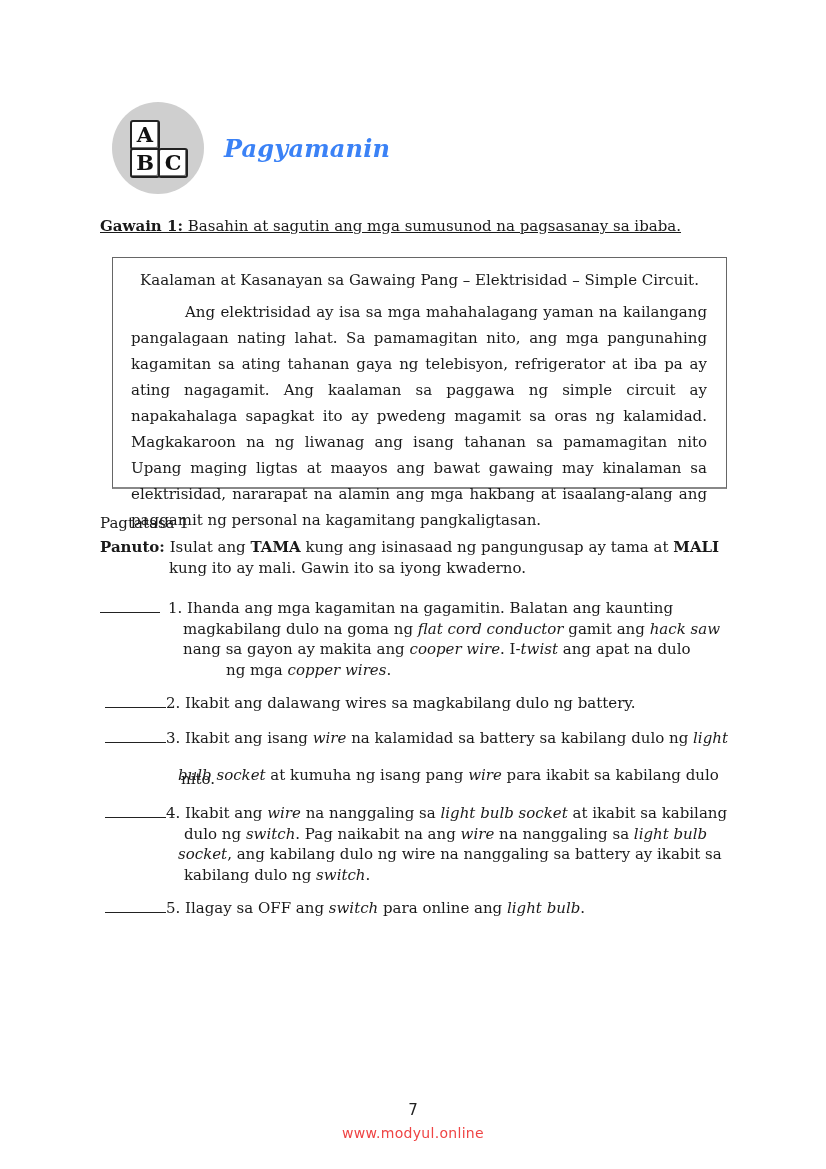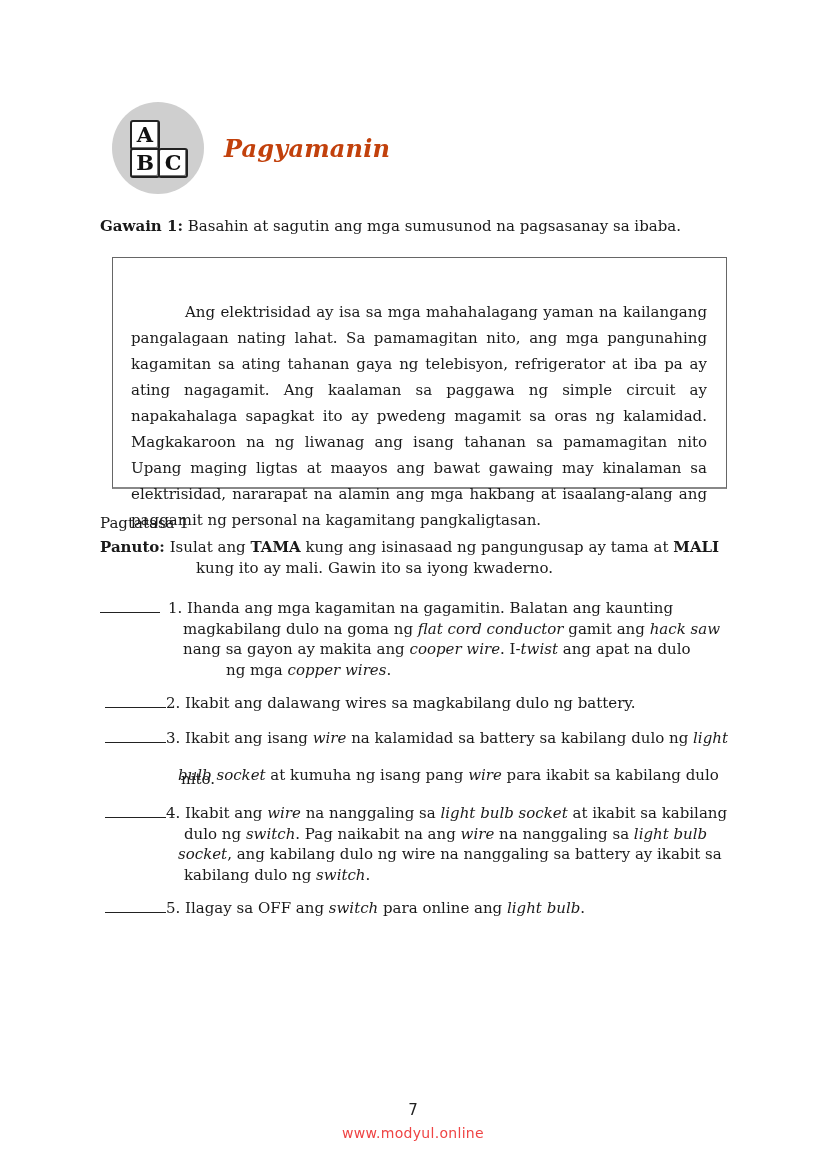--- a/index.html
+++ b/index.html
@@ -3,50 +3,51 @@
   <meta charset="utf-8">
   <style>
     html, body { margin: 0; padding: 0; background: #ffffff; }
     body { width: 826px; height: 1169px; position: relative; overflow: hidden;
            font-family: "DejaVu Serif", "Liberation Serif", serif; color: #1a1a1a; }
     .abs { position: absolute; }
     .icon-circle { left: 112px; top: 102px; width: 92px; height: 92px; border-radius: 50%; background: #cfcfcf; }
     .block { position: absolute; width: 26px; height: 26px; background: #fff; border: 2px solid #222; border-radius: 3px;
              box-shadow: inset -1px -1px 0 #777; font-family: "DejaVu Serif", serif; font-weight: bold; font-size: 21px;
              line-height: 26px; text-align: center; color: #111; }
-    .section-title { left: 224px; top: 134px; font-size: 24px; font-weight: bold; font-style: italic; color: #c2410c; letter-spacing: 0.2px; }
+    .section-title { left: 224px; top: 134px; font-size: 24px; font-weight: bold; font-style: italic; color: #3b82f6; letter-spacing: 0.2px; }
     .line { font-size: 15px; line-height: 20px; white-space: nowrap; }
-    .gawain { left: 100px; top: 216px; }
+    .gawain { left: 100px; top: 216px; text-decoration: underline; }
     .box { left: 112px; top: 257px; width: 613px; height: 229px; border: 1px solid #666; border-bottom: 2px solid #888; }
     .box-title { left: 0; right: 0; top: 13px; text-align: center; font-size: 15px; }
     .para { left: 18px; top: 41px; width: 576px; font-size: 15px; line-height: 26px; text-align: justify; }
     .para p { margin: 0; text-indent: 54px; }
     .pag { left: 100px; top: 513px; }
     .panuto { left: 100px; top: 537px; }
-    .panuto2 { left: 169px; top: 558px; margin-left: 27px; }
+    .panuto2 { left: 169px; top: 558px; }
     .blank { display: inline-block; border-bottom: 1px solid #222; height: 14px; vertical-align: baseline; }
     .item-line { position: absolute; font-size: 15px; line-height: 20px; white-space: nowrap; }
     .page-num { left: 0; right: 0; top: 1101px; text-align: center; font-family: "DejaVu Sans", sans-serif; font-size: 15px; color: #222; }
     .watermark { left: 0; right: 0; top: 1125px; text-align: center; font-family: "DejaVu Sans", sans-serif; font-size: 14px; color: #ef4444; letter-spacing: 0.3px; }
   </style>
 </head>
 <body>
 
 <div class="abs icon-circle">
   <div class="block" style="left:18px; top:18px;">A</div>
   <div class="block" style="left:18px; top:46px;">B</div>
   <div class="block" style="left:46px; top:46px;">C</div>
 </div>
 <div class="abs section-title">Pagyamanin</div>
 
 <div class="abs line gawain">
   <b>Gawain 1:</b><span> Basahin at sagutin ang mga sumusunod na pagsasanay sa ibaba.</span>
 </div>
 
 <div class="abs box">
+  <div class="abs box-title">Kaalaman at Kasanayan sa Gawaing Pang – Elektrisidad – Simple Circuit.</div>
   <div class="abs para">
     <p>Ang elektrisidad ay isa sa mga mahahalagang yaman na kailangang pangalagaan nating lahat. Sa pamamagitan nito, ang mga pangunahing kagamitan sa ating tahanan gaya ng telebisyon, refrigerator at iba pa ay ating nagagamit. Ang kaalaman sa paggawa ng simple circuit ay napakahalaga sapagkat ito ay pwedeng magamit sa oras ng kalamidad. Magkakaroon na ng liwanag ang isang tahanan sa pamamagitan nito Upang maging ligtas at maayos ang bawat gawaing may kinalaman sa elektrisidad, nararapat na alamin ang mga hakbang at isaalang-alang ang paggamit ng personal na kagamitang pangkaligtasan.</p>
   </div>
 </div>
 
 <div class="abs line pag">Pagtatasa 1</div>
 <div class="abs line panuto">
   <b>Panuto:</b><span> Isulat ang </span><b>TAMA</b><span> kung ang isinasaad ng pangungusap ay tama at </span><b>MALI</b>
 </div>
 <div class="abs line panuto2">kung ito ay mali. Gawin ito sa iyong kwaderno.</div>

